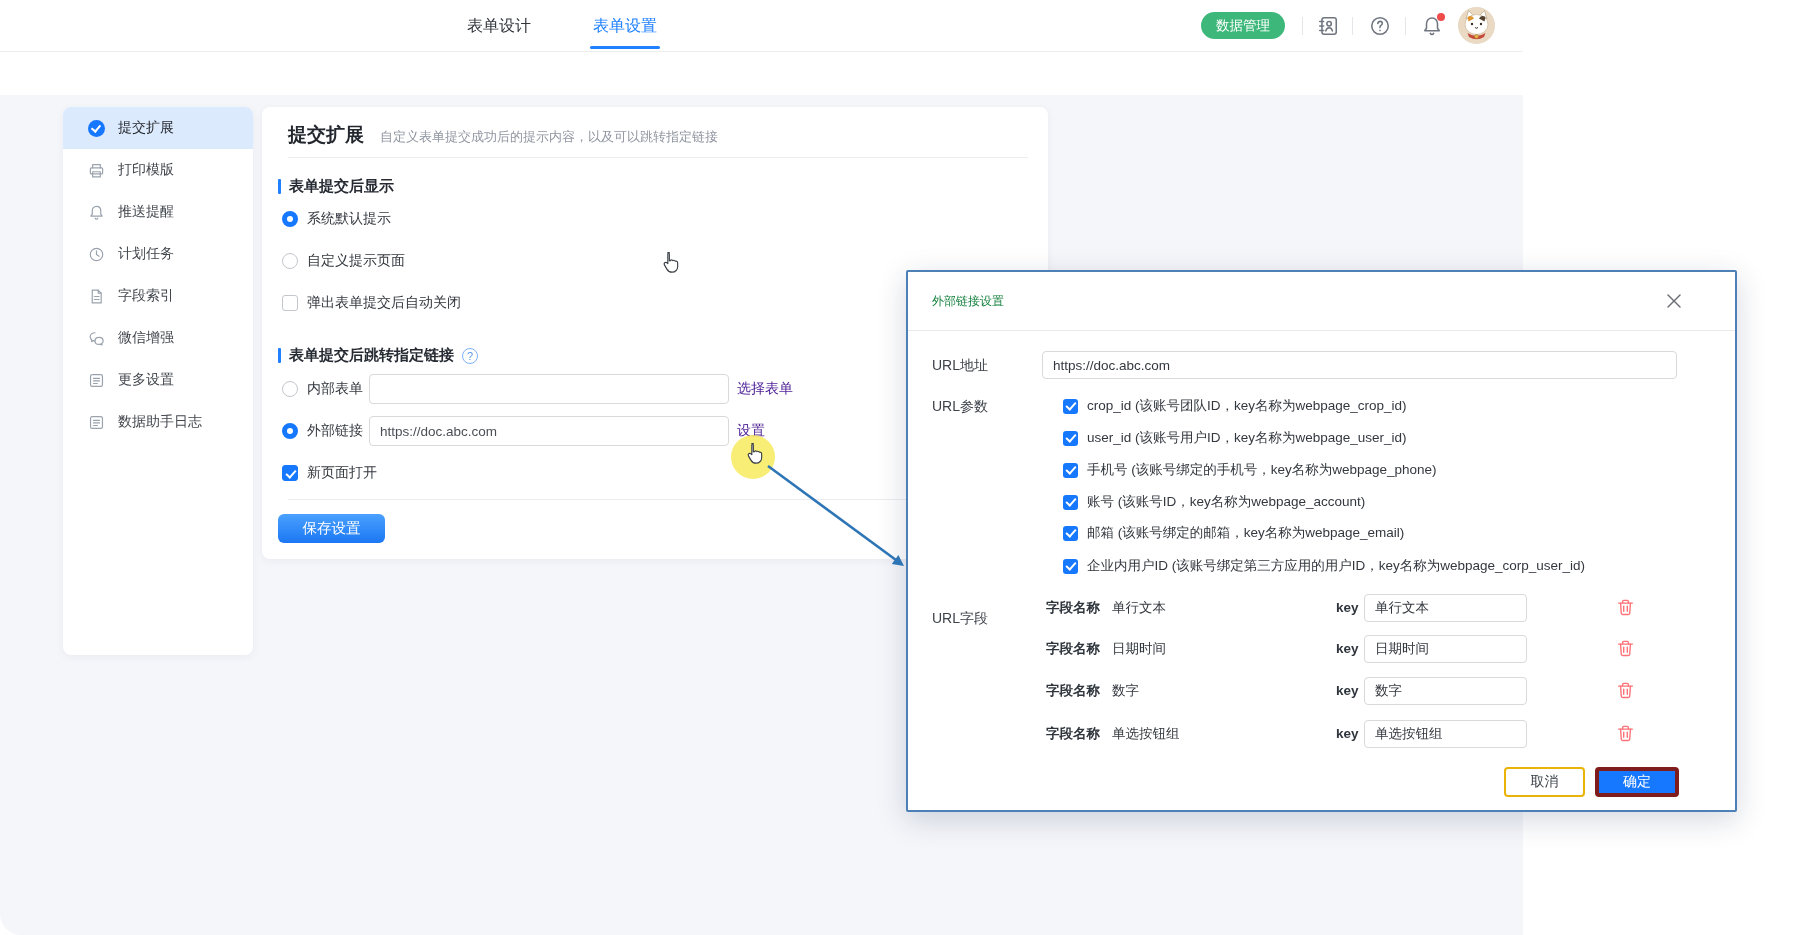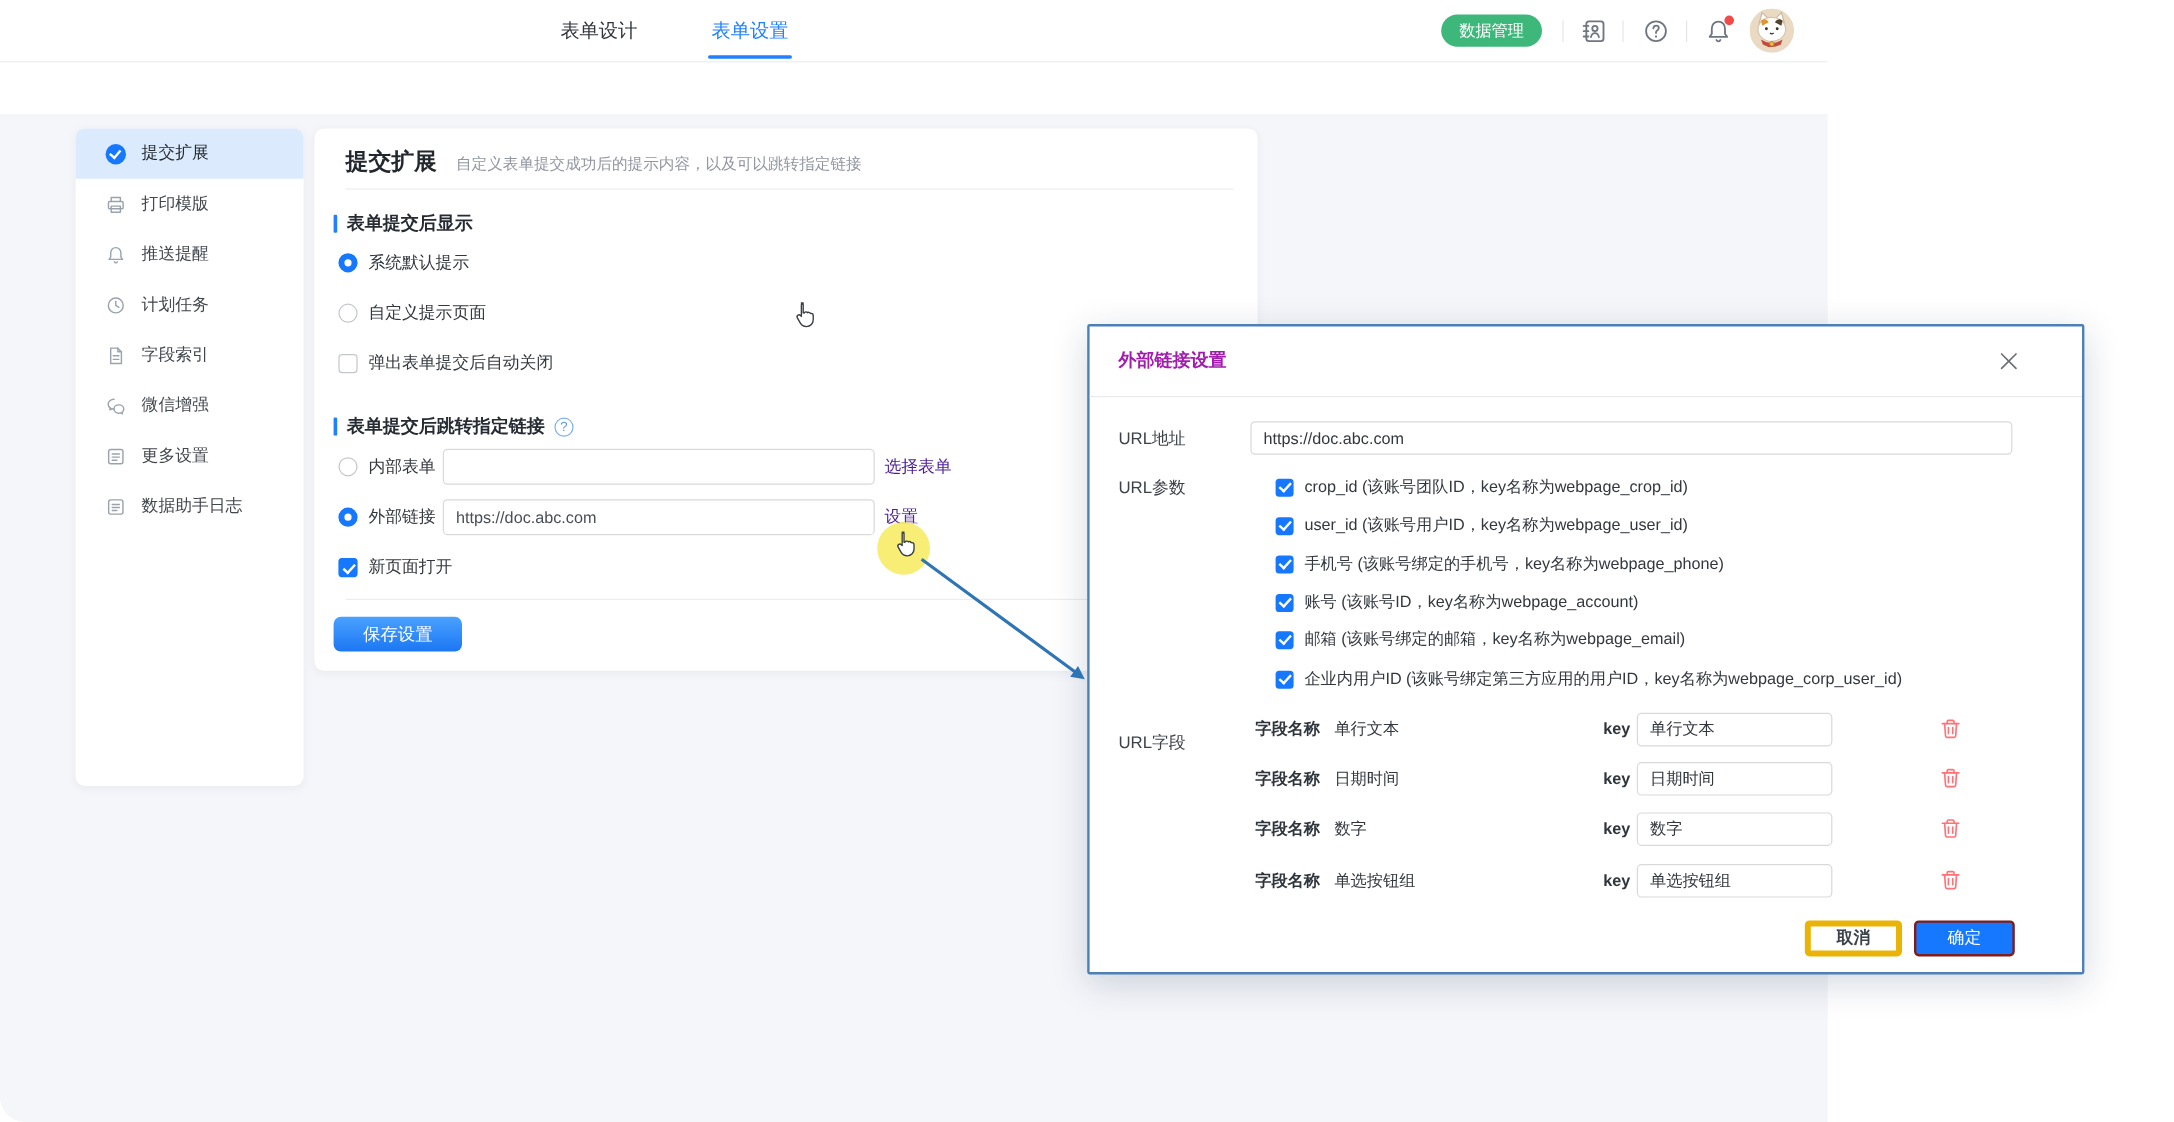--- a/index.html
+++ b/index.html
@@ -46,39 +46,39 @@
   .cbox{width:16px;height:16px;border-radius:3px;border:1px solid #c3c7cc;background:#fff;margin-right:9px;position:relative;flex:none;cursor:pointer;}
   .cbox.checked{background:#1677ff;border-color:#1677ff;}
   .cbox.checked::after{content:"";position:absolute;left:5px;top:2px;width:4px;height:8px;border-right:2px solid #fff;border-bottom:2px solid #fff;transform:rotate(42deg);}
   .txt-input{height:30px;border:1px solid #d9d9d9;border-radius:4px;padding:0 10px;font-size:13.5px;color:#4a4f57;background:#fff;outline:none;}
   .inline-label{margin-right:6px;}
   .blue-link{color:#4c1d95;font-size:14px;margin-left:8px;cursor:pointer;white-space:nowrap;}
   .save-btn{position:absolute;left:16px;top:407px;width:107px;height:29px;border:none;border-radius:6px;background:linear-gradient(180deg,#4aa1ff,#1b77f3);color:#fff;font-size:14.5px;cursor:pointer;}
 
   
   .modal{position:absolute;left:906px;top:270px;width:831px;height:542px;background:#fff;border:2px solid #4d80b6;border-radius:2px;box-shadow:0 8px 30px rgba(15,40,80,.18);z-index:30;}
-  .modal-title{position:absolute;left:24px;top:0;height:58px;line-height:58px;font-size:15px;font-weight:bold;color:#a21caf;}
+  .modal-title{position:absolute;left:24px;top:0;height:58px;line-height:58px;font-size:12px;font-weight:normal;color:#15803d;}
   .modal-close{position:absolute;right:52px;top:20px;width:18px;height:18px;cursor:pointer;}
   .modal-close svg{width:18px;height:18px;stroke:#6a6f76;stroke-width:1.4;stroke-linecap:round;}
   .modal-div{position:absolute;left:0;right:0;top:58px;border-top:1px solid #e9eaec;}
   .m-label{position:absolute;left:24px;height:28px;line-height:28px;font-size:14px;color:#3c424a;}
   .m-input{position:absolute;left:134px;height:28px;border:1px solid #d9d9d9;border-radius:4px;padding:0 10px;font-size:13.5px;color:#33383f;outline:none;background:#fff;}
   .p-row{position:absolute;left:134px;height:32px;display:flex;align-items:center;font-size:13.5px;color:#33383f;margin-left:21px;}
   .mcb{width:15px;height:15px;border-radius:3px;background:#1677ff;position:relative;margin-right:9px;flex:none;cursor:pointer;}
   .mcb::after{content:"";position:absolute;left:4.5px;top:1.5px;width:4px;height:8px;border-right:2px solid #fff;border-bottom:2px solid #fff;transform:rotate(42deg);}
   .f-row{position:absolute;left:4px;right:0;height:28px;font-size:13.5px;color:#33383f;padding-left:28px;}
   .f-name-label{position:absolute;left:134px;line-height:28px;font-weight:bold;color:#2f353c;}
   .f-name-val{position:absolute;left:200px;line-height:28px;}
   .f-key-label{position:absolute;left:424px;line-height:28px;font-weight:bold;color:#2f353c;}
   .f-key-input{left:452px;width:163px;}
   .trash{position:absolute;left:704px;top:4px;width:19px;height:19px;cursor:pointer;}
   .trash svg{width:19px;height:19px;stroke:#ff7277;fill:none;stroke-width:1.3;stroke-linecap:round;stroke-linejoin:round;}
   .m-btn{position:absolute;top:495px;height:30px;border-radius:4px;font-size:14px;cursor:pointer;}
-  .btn-cancel{left:596px;width:81px;background:#fff;border:5px solid #eab308;color:#3c424a;font-weight:bold;}
-  .btn-confirm{left:687px;width:84px;background:#1677ff;border:2px solid #7f1d1d;color:#fff;}
+  .btn-cancel{left:596px;width:81px;background:#fff;border:2px solid #eab308;color:#3c424a;}
+  .btn-confirm{left:687px;width:84px;background:#1677ff;border:4px solid #7f1d1d;color:#fff;}
 
   
   .hl-circle{position:absolute;left:731px;top:435px;width:44px;height:44px;border-radius:50%;background:#f6ea57;opacity:.82;z-index:40;}
   .arrow-overlay{position:absolute;left:740px;top:430px;width:210px;height:170px;z-index:45;pointer-events:none;}
   .cursor{position:absolute;width:23px;height:23px;z-index:50;pointer-events:none;}
   .cursor svg{width:23px;height:23px;}
   .cur1{left:659px;top:251px;}
   .cur2{left:743px;top:442px;}
 </style>
 </head>

